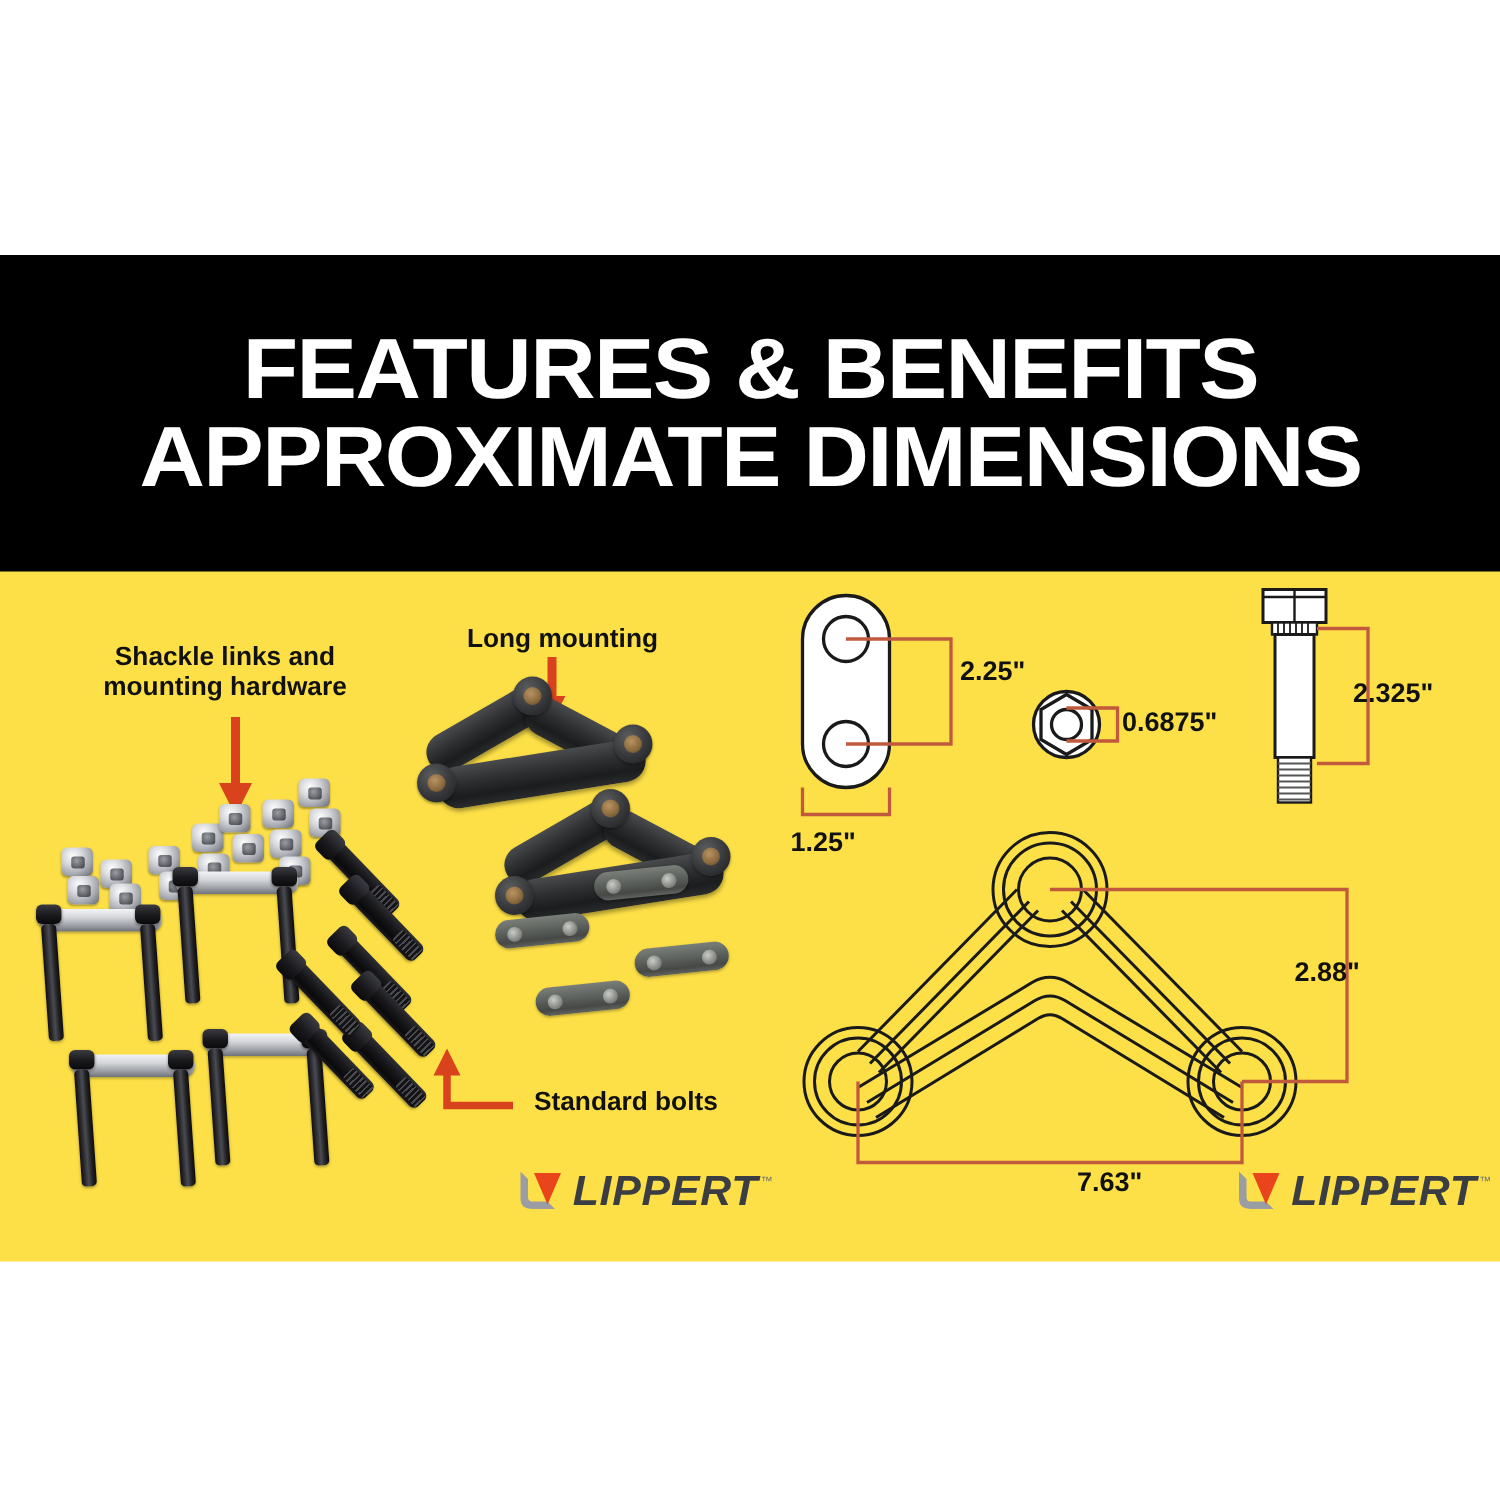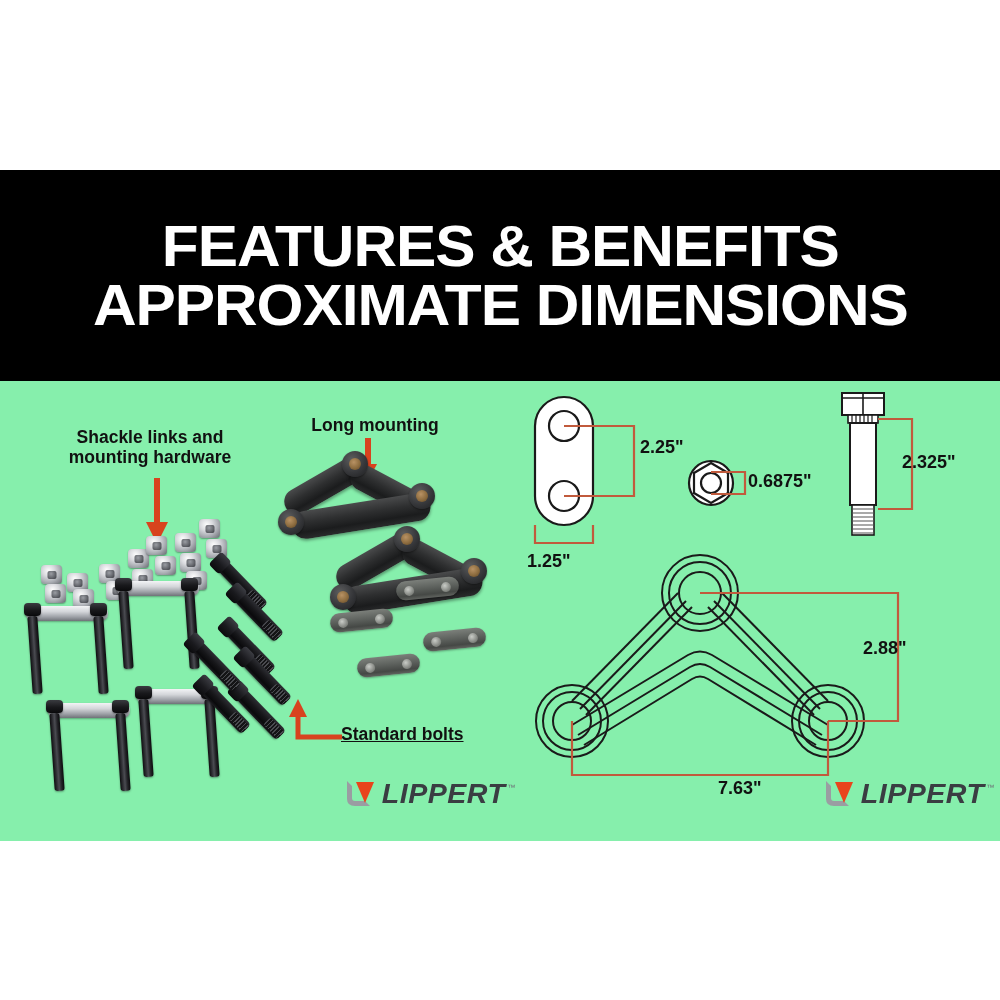--- a/index.html
+++ b/index.html
@@ -2,21 +2,21 @@
 <html><head>
 <meta charset="utf-8">
 <style>
   * { box-sizing: border-box; margin: 0; padding: 0; }
   html, body {
     width: 1000px; height: 1000px;
     background: #ffffff;
     font-family: "Liberation Sans", sans-serif;
     overflow: hidden;
   }
-  #page { position: relative; width: 1000px; height: 1000px; background: #86efac; }
+  #page { position: relative; width: 1000px; height: 1000px; background: #fde047; }
 
   
   .banner {
     position: absolute; left: 0; top: 170px;
     width: 1000px; height: 211px;
     background: #000000;
     display: flex; flex-direction: column;
     align-items: center; justify-content: center;
     gap: 2px;
   }
@@ -174,21 +174,21 @@
         <path d="M17 66 L6 44 L28 44 Z" fill="#D8431E"></path>
       </svg>
 
       <div class="callout" style="left:295px; top:35px; width:160px;">Long mounting</div>
 
       <svg class="arrow" style="left:355px; top:57px;" width="26" height="44" viewBox="0 0 26 44">
         <path d="M13 0 L13 28" stroke="#D8431E" stroke-width="6" fill="none"></path>
         <path d="M13 43 L4 26 L22 26 Z" fill="#D8431E"></path>
       </svg>
 
-      <div class="callout left-align" style="left:341px; top:344px; width:160px;text-decoration:underline;">Standard bolts</div>
+      <div class="callout left-align" style="left:356px; top:344px; width:160px;">Standard bolts</div>
 
       <svg class="arrow" style="left:282px; top:318px;" width="62" height="48" viewBox="0 0 62 48">
         <path d="M60 38 L16 38 L16 14" stroke="#D8431E" stroke-width="5" fill="none"></path>
         <path d="M16 0 L7 18 L25 18 Z" fill="#D8431E"></path>
       </svg>
 
       <div>
         <div class="nut" style="left:41px;  top:184px;"></div>
         <div class="nut" style="left:67px;  top:192px;"></div>
         <div class="nut" style="left:45px;  top:203px;"></div>

